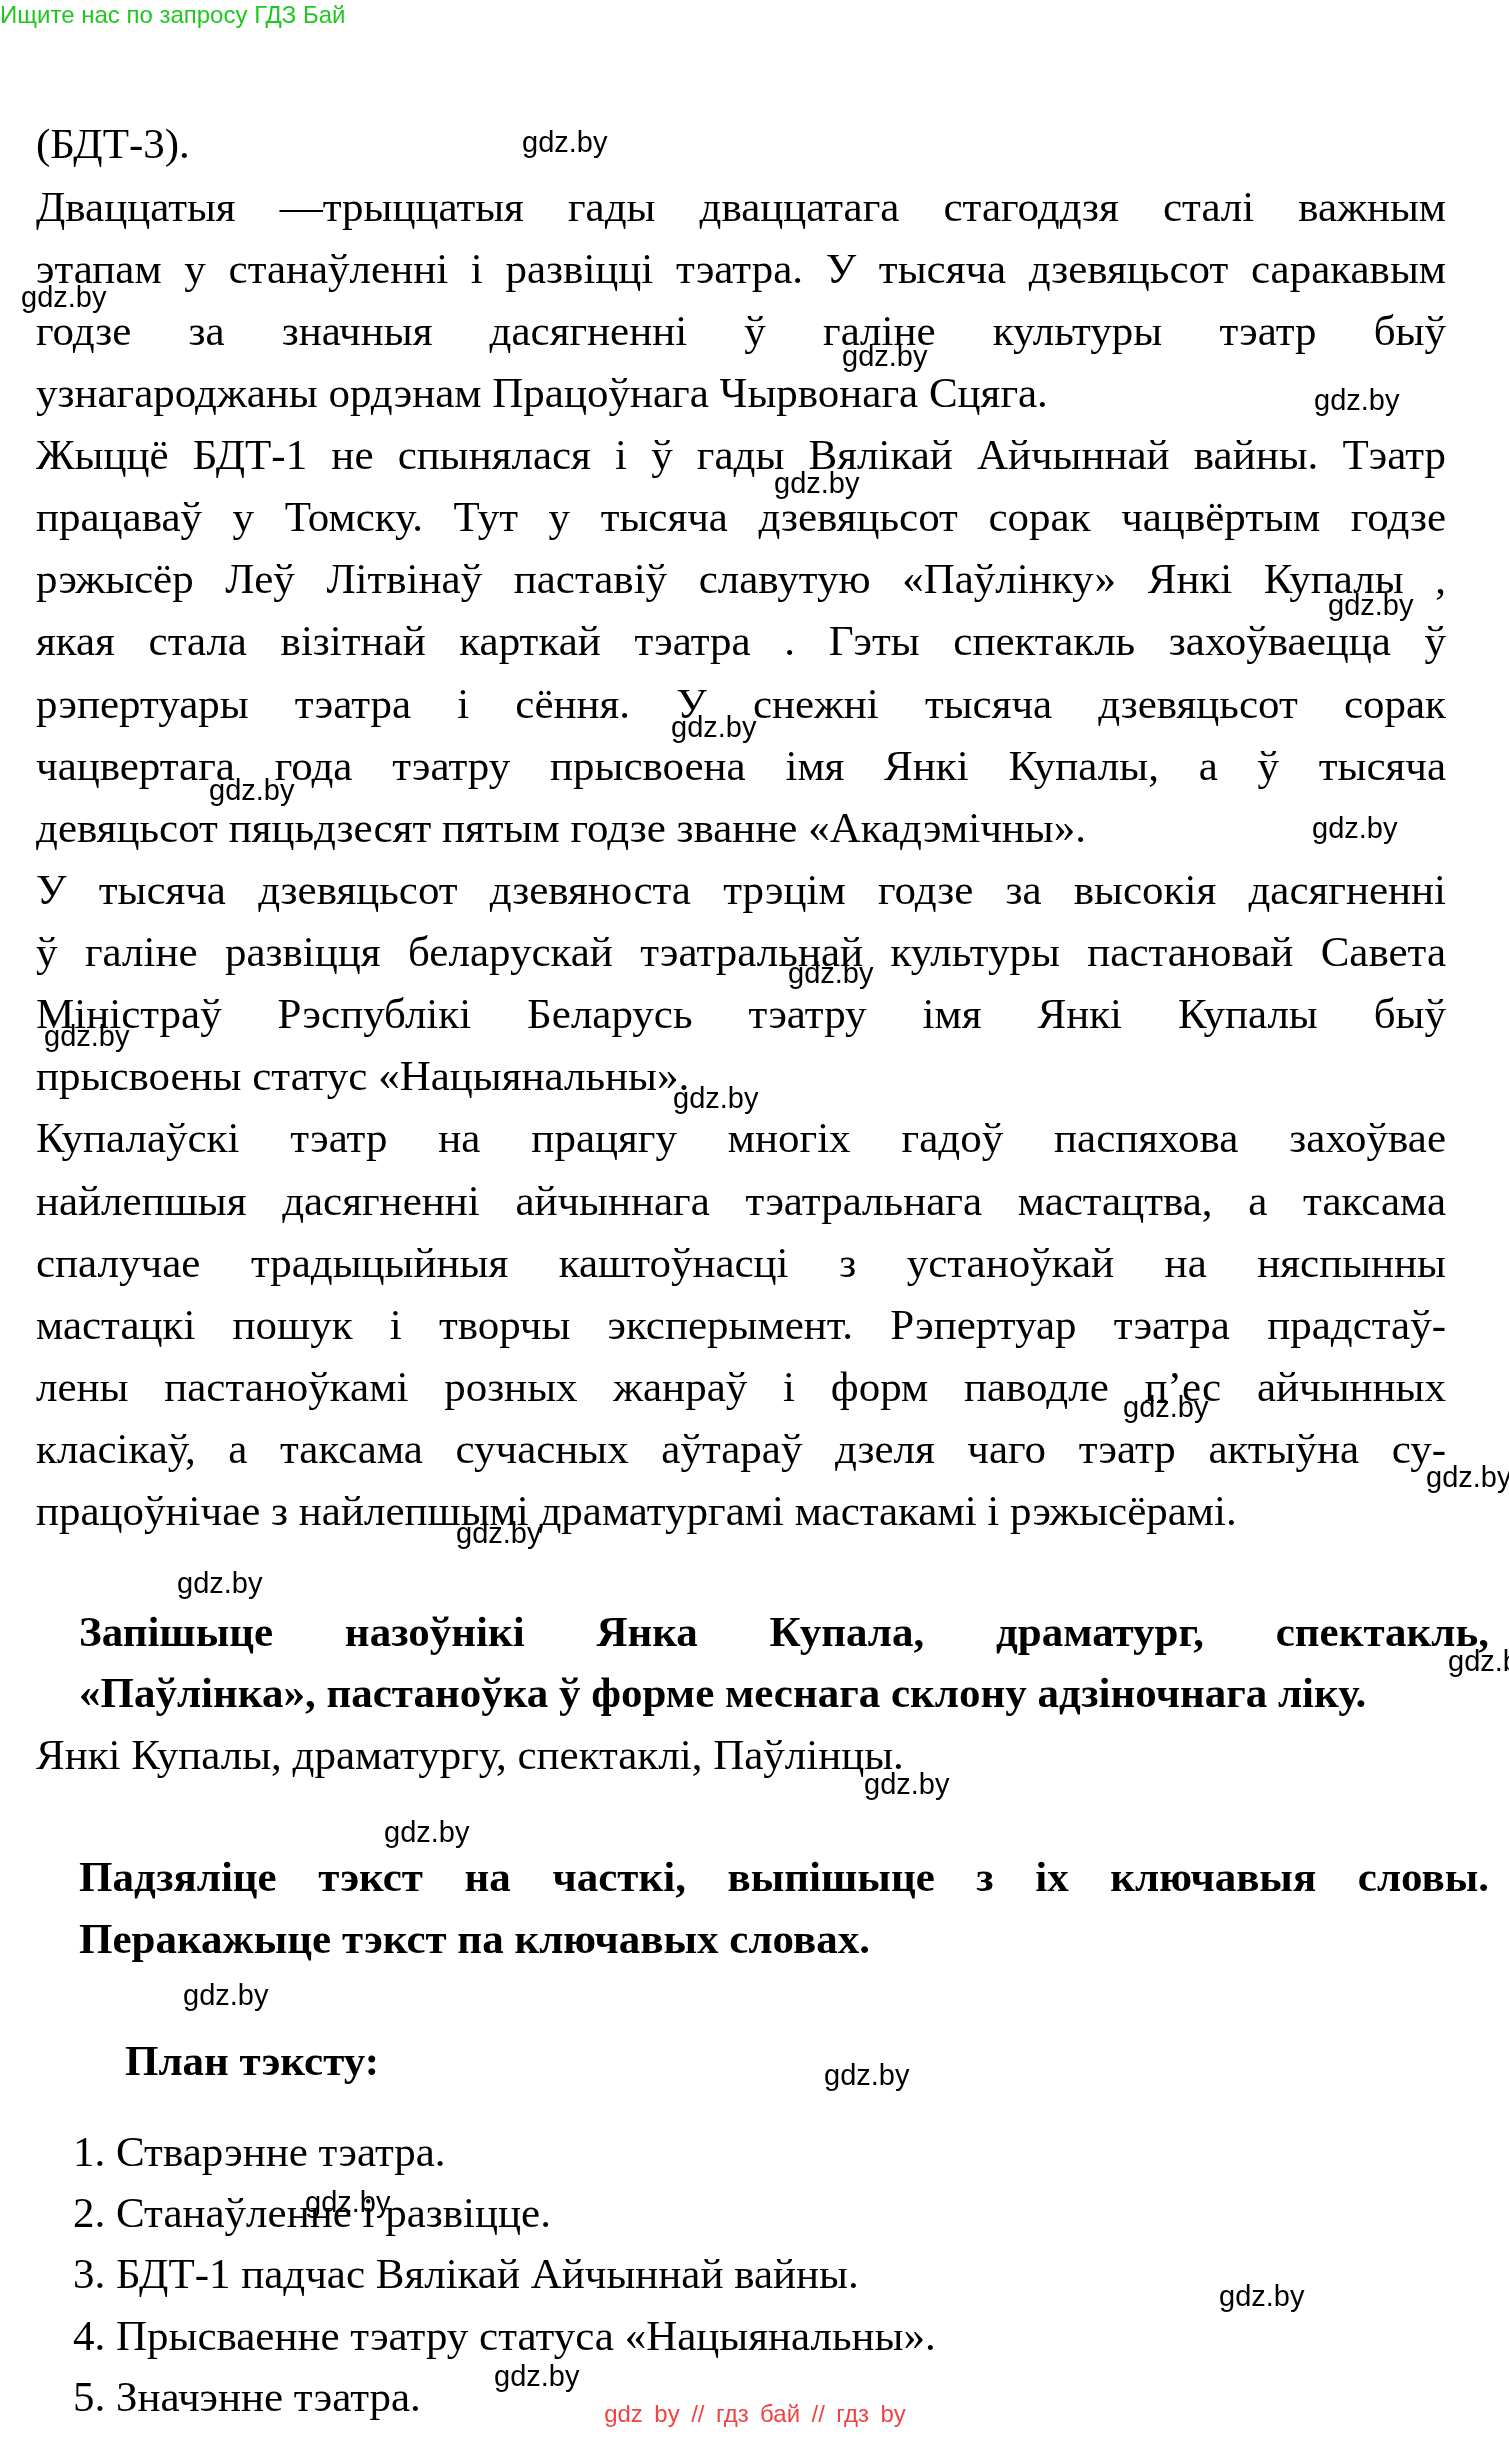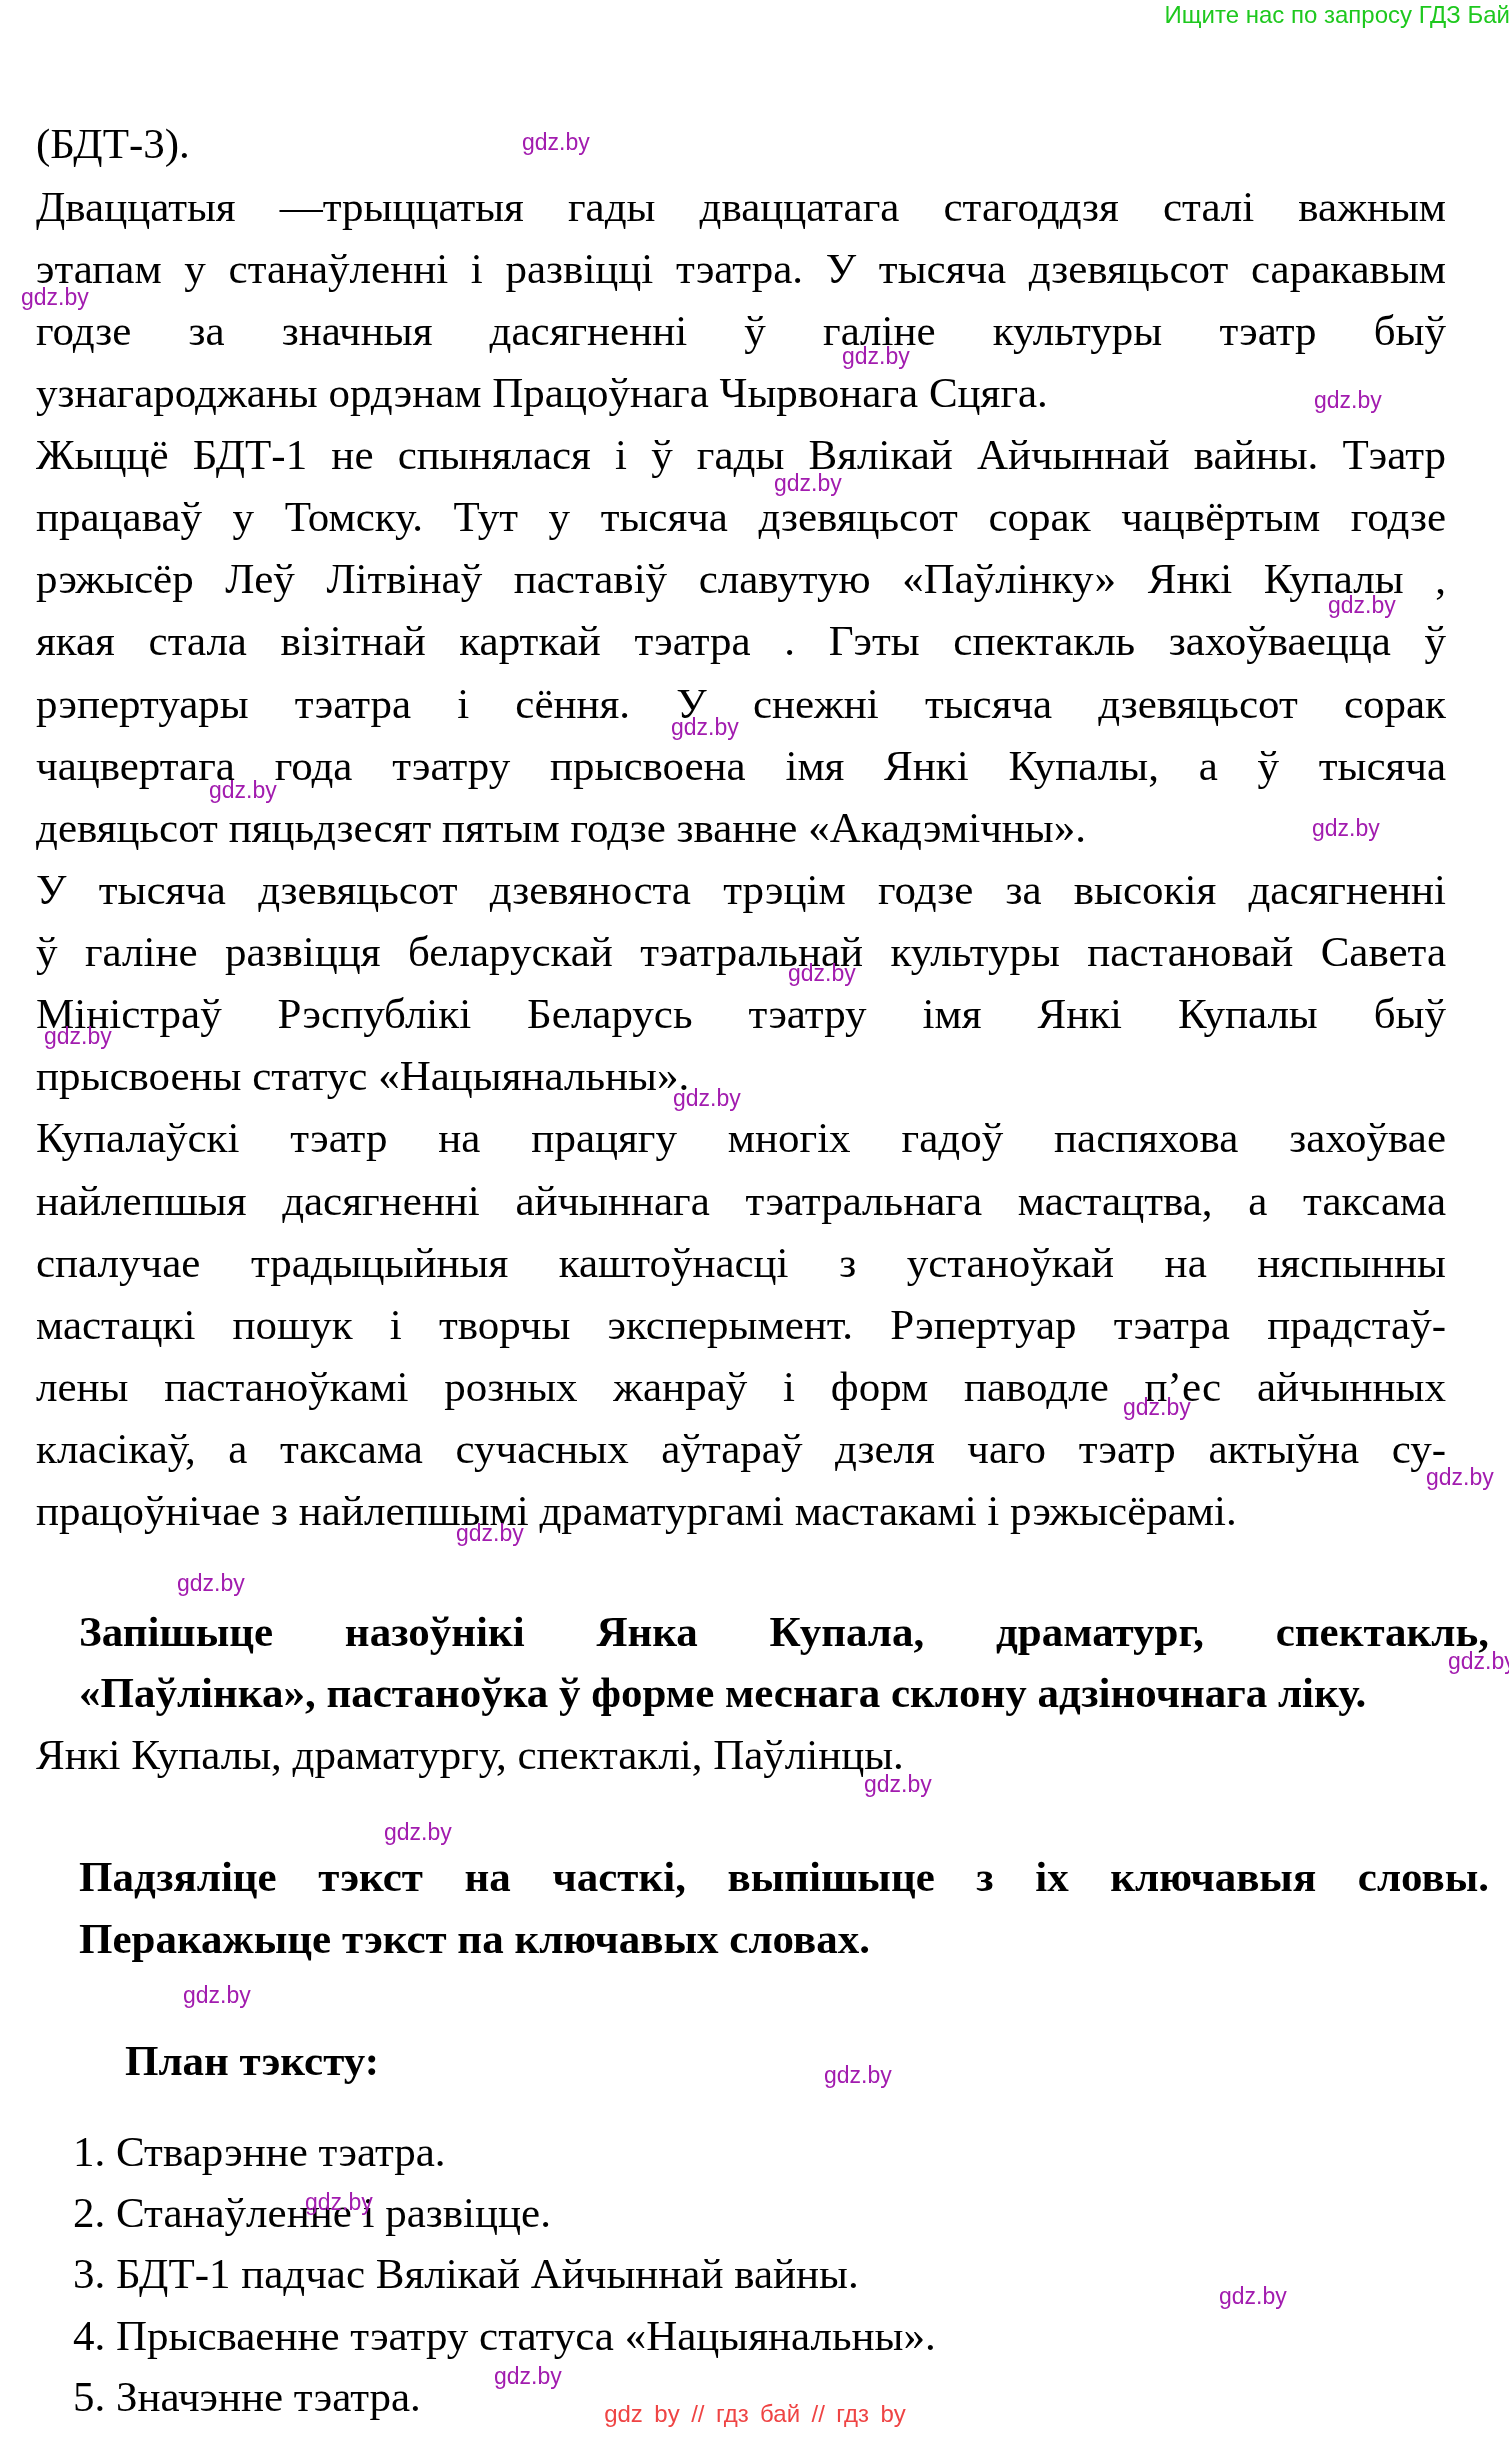--- a/index.html
+++ b/index.html
@@ -1,39 +1,39 @@
 <!DOCTYPE html>
 <html style="font-size:12.7px"><head>
 <meta charset="utf-8">
 <style>
   html, body { margin: 0; padding: 0; background: #ffffff; }
   body { width: 1510px; height: 2438px; position: relative; overflow: hidden; }
   .page { position: absolute; left: 0; top: 0; width: 1510px; height: 2438px; }
   .top-banner {
-    position: absolute; left: 0; top: 1.6px; width: 1510px; text-align: right;
+    position: absolute; left: 0; top: 1.6px; width: 1510px; text-align: left;
     font-family: "Liberation Sans", sans-serif; font-size: 24px; color: #1ec81e;
     line-height: 25.5px;
   }
   .footer {
     position: absolute; left: 0; top: 2399px; width: 1510px; text-align: center;
     font-family: "Liberation Sans", sans-serif; font-size: 24px; color: #ef4444;
     line-height: 29px; word-spacing: 4.8px;
   }
   .line {
     position: absolute; left: 36px; width: 1410px;
     font-family: "Liberation Serif", serif; font-size: 43px; color: #000;
     line-height: 49px; white-space: nowrap;
   }
   .justify { text-align: justify; text-align-last: justify; }
   .bold { font-weight: bold; margin-left: 43px; }
   .plan { left: 73px; width: auto; margin-top: 29px; }
   .plan-title { left: 82px; width: auto; }
   .wm {
-    position: absolute; font-family: "Liberation Sans", sans-serif; font-size: 23px;
-    color: #a21caf; line-height: 24px; white-space: nowrap;
+    position: absolute; font-family: "Liberation Sans", sans-serif; font-size: 29px;
+    color: #000000; line-height: 24px; white-space: nowrap;
   }
 </style>
 </head>
 <body>
 
 <div class="page">
 
   <div class="top-banner">Ищите нас по запросу ГДЗ Бай</div>
 
   <div class="line" style="top:119px">(БДТ-3).</div>

